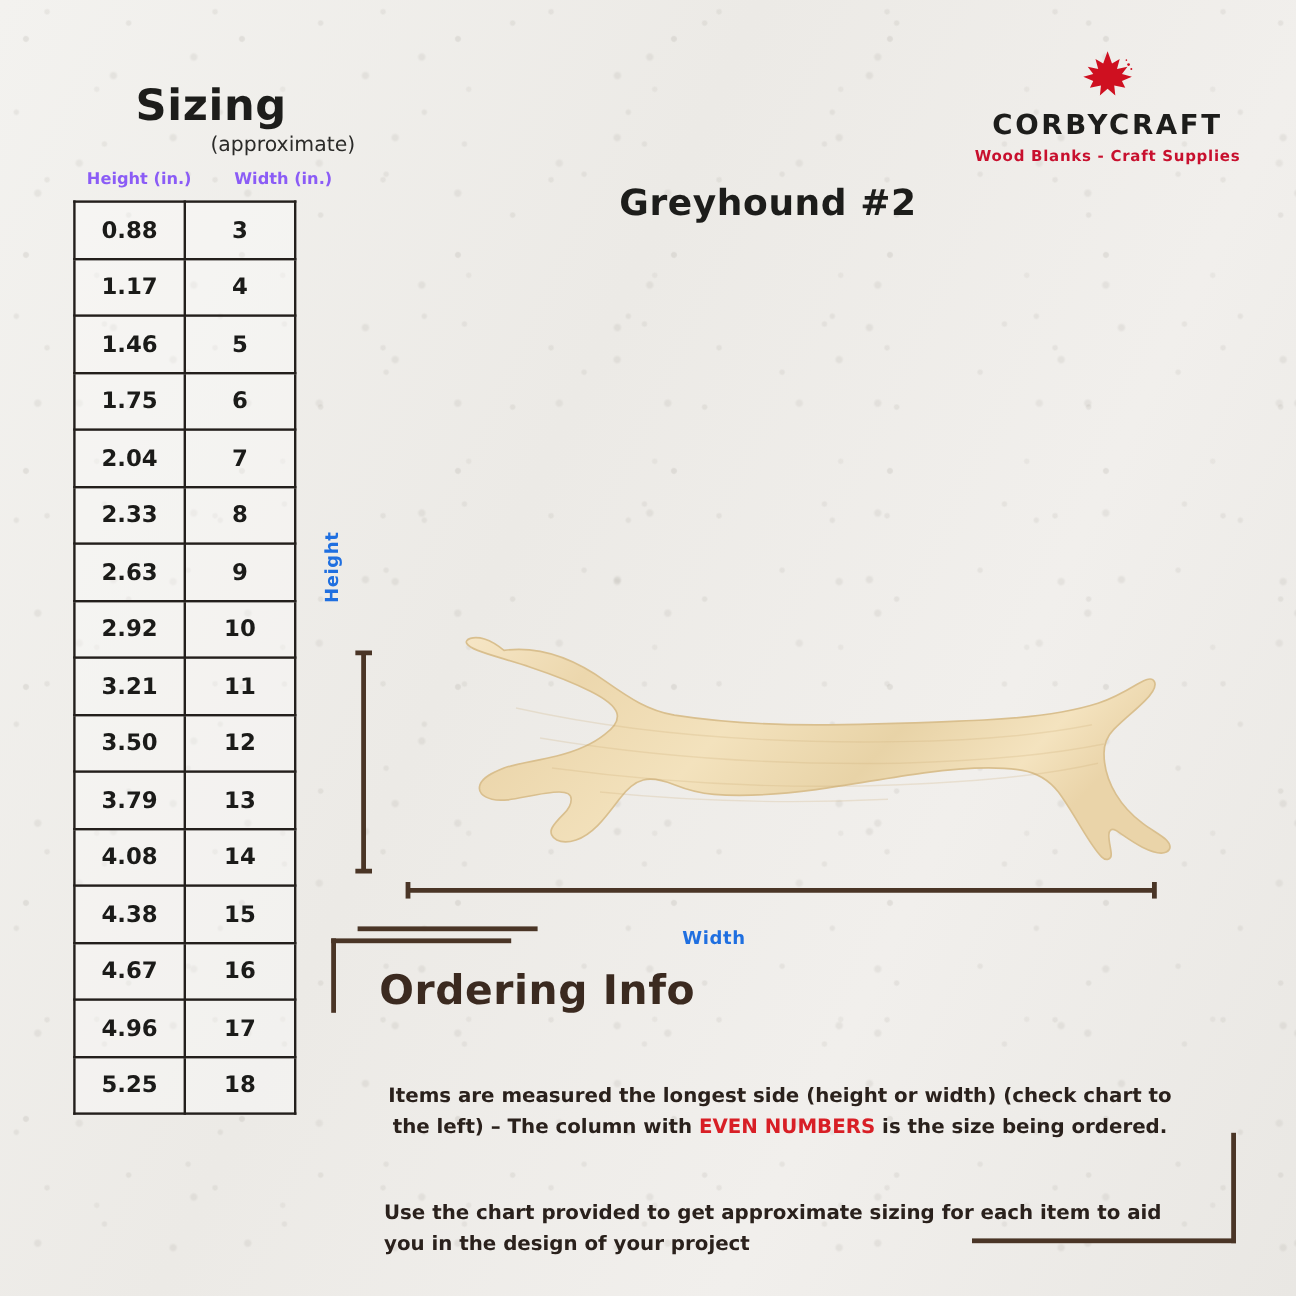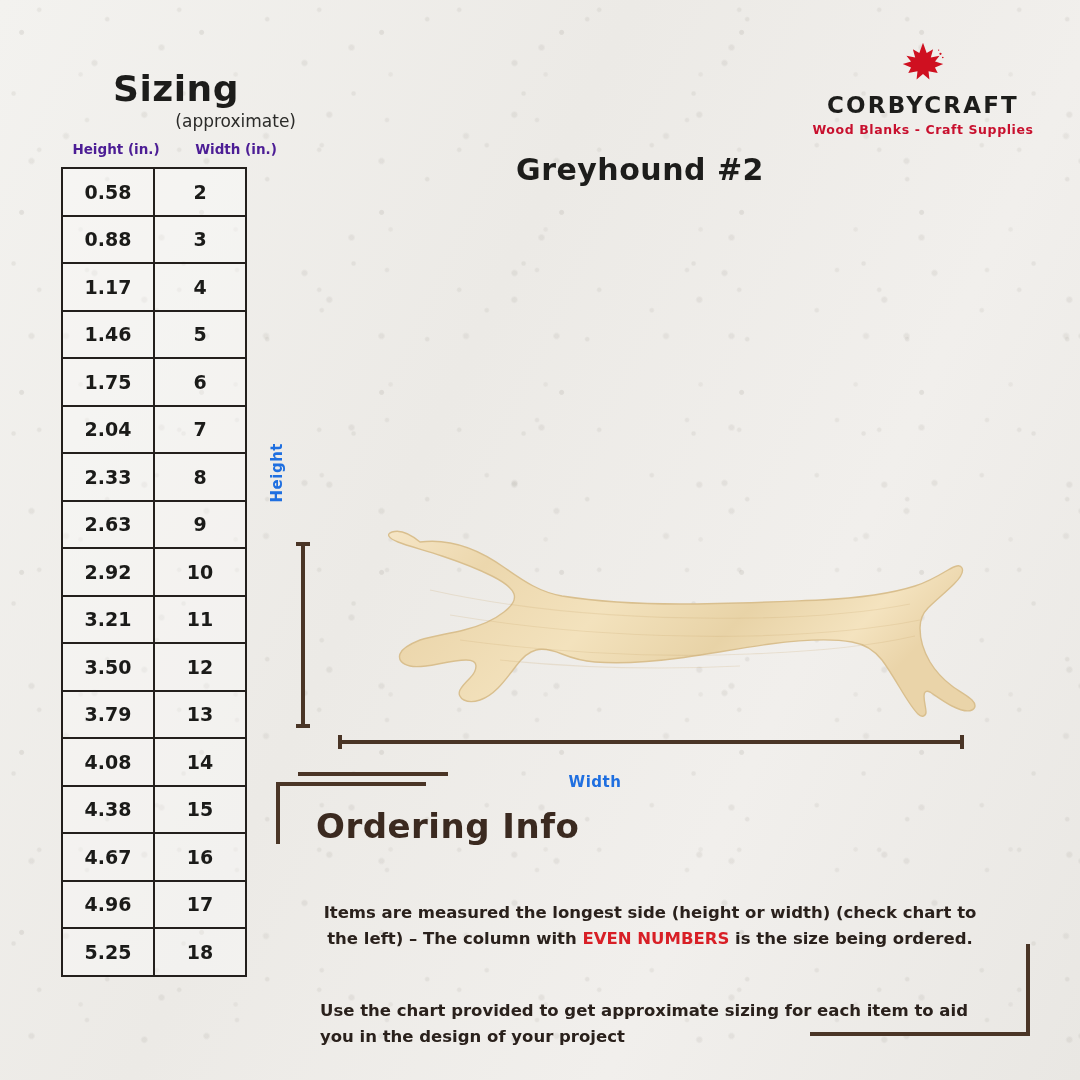--- a/index.html
+++ b/index.html
@@ -46,21 +46,21 @@
     text-align: center; letter-spacing: .5px;
   }
   .sizing-sub {
     text-align: right; font-size: 17px; color: #2b2b29; margin-top: 2px;
   }
   .sizing-heads {
     display: flex; margin-top: 10px;
   }
   .sizing-heads div {
     flex: 1; text-align: center;
-    color: #4c1d95; font-weight: bold; font-size: 13.5px;
+    color: #8b5cf6; font-weight: bold; font-size: 13.5px;
   }
   table.size-table {
     margin-top: 10px;
     border-collapse: collapse;
     width: 186px;
     margin-left: 5px;
     background: rgba(255,255,255,0.35);
   }
   table.size-table td {
     border: 2px solid #231f1c;
@@ -140,24 +140,20 @@
 
   <div class="sizing-block">
     <div class="sizing-title">Sizing</div>
     <div class="sizing-sub">(approximate)</div>
     <div class="sizing-heads">
       <div>Height (in.)</div>
       <div>Width (in.)</div>
     </div>
     <table class="size-table">
       <tbody id="size-rows">
-          <tr>
-            <td>0.58</td>
-            <td>2</td>
-          </tr>
           <tr>
             <td>0.88</td>
             <td>3</td>
           </tr>
           <tr>
             <td>1.17</td>
             <td>4</td>
           </tr>
           <tr>
             <td>1.46</td>

